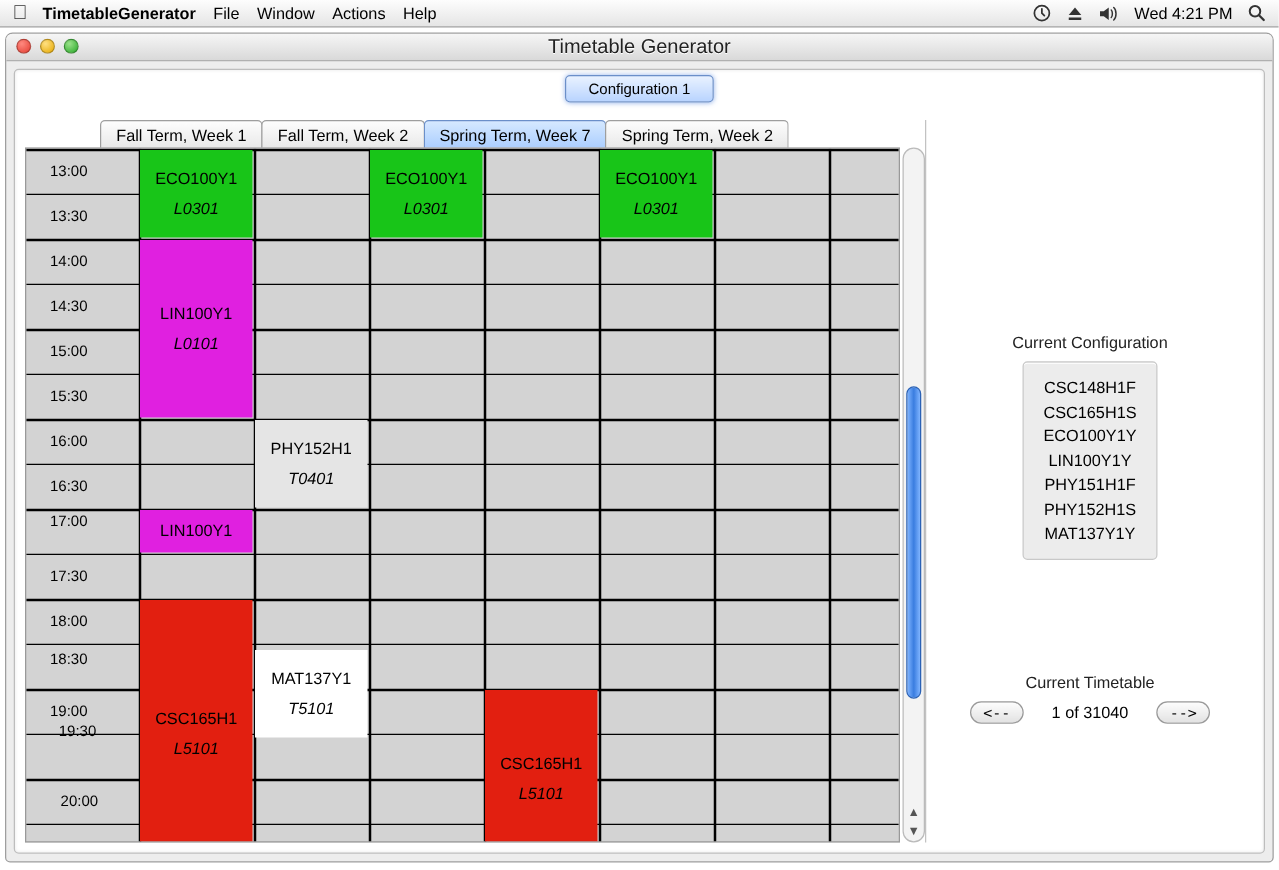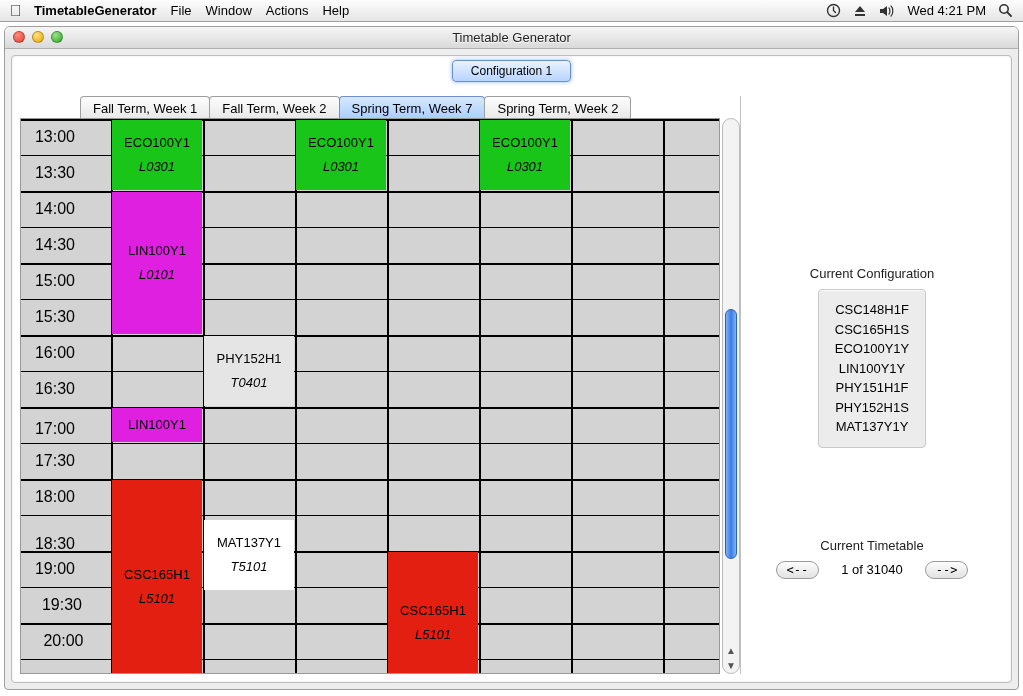--- a/index.html
+++ b/index.html
@@ -58,21 +58,21 @@
     position: absolute;
     left: 8px; top: 4px;
     display: flex; gap: 7px;
   }
   .dot { width: 12px; height: 12px; border-radius: 50%; border: 1px solid rgba(0,0,0,.25); }
   .dot.red { background: radial-gradient(circle at 35% 30%, #ff8a80, #e33e32); }
   .dot.yellow { background: radial-gradient(circle at 35% 30%, #ffe083, #e6a800); }
   .dot.green { background: radial-gradient(circle at 35% 30%, #9be28a, #28a828); }
   .titlebar .title {
     margin: 0 auto;
-    font-size: 13px;
+    font-size: 16px;
     color: #222;
     text-shadow: 0 1px 0 #fff;
   }
   
   .content {
     flex: 1;
     background: #fff;
     margin: 6px;
     border: 1px solid #bdbdbd;
     border-radius: 4px;
@@ -158,21 +158,21 @@
     border-left: 2px solid #000;
     width: 0;
   }
   .time-cell {
     position: absolute;
     left: 0;
     width: 68px;
     display: flex;
     align-items: center;
     justify-content: center;
-    font-size: 16px;
+    font-size: 12px;
     color: #000;
   }
   .course-block {
     position: absolute;
     display: flex;
     flex-direction: column;
     align-items: center;
     justify-content: center;
     font-size: 13px;
     text-align: center;
@@ -327,26 +327,26 @@
               <div class="col-line" style="left: 550px;"></div>
               <div class="col-line" style="left: 642px;"></div>
               <div class="time-cell" style="top: 0px; height: 36px;">13:00</div>
               <div class="time-cell" style="top: 36px; height: 36px;">13:30</div>
               <div class="time-cell" style="top: 72px; height: 36px;">14:00</div>
               <div class="time-cell" style="top: 108px; height: 36px;">14:30</div>
               <div class="time-cell" style="top: 144px; height: 36px;">15:00</div>
               <div class="time-cell" style="top: 180px; height: 36px;">15:30</div>
               <div class="time-cell" style="top: 216px; height: 36px;">16:00</div>
               <div class="time-cell" style="top: 252px; height: 36px;">16:30</div>
-              <div class="time-cell" style="top: 292px; height: 36px;">17:00</div>
+              <div class="time-cell" style="top: 280px; height: 36px;">17:00</div>
               <div class="time-cell" style="top: 324px; height: 36px;">17:30</div>
               <div class="time-cell" style="top: 360px; height: 36px;">18:00</div>
-              <div class="time-cell" style="top: 407px; height: 36px;">18:30</div>
+              <div class="time-cell" style="top: 390px; height: 36px;">18:30</div>
               <div class="time-cell" style="top: 432px; height: 36px;">19:00</div>
-              <div class="time-cell" style="top: 468px; height: 36px; padding-left: 14px;">19:30</div>
+              <div class="time-cell" style="top: 448px; height: 36px; padding-left: 14px;">19:30</div>
               <div class="time-cell" style="top: 504px; height: 36px; padding-left: 17px;">20:00</div>
               <div class="course-block green" style="left: 91px; top: 1px; width: 90px; height: 70px;">
                 <div class="code">ECO100Y1</div>
                 <div class="sect">L0301</div>
               </div>
               <div class="course-block green" style="left: 275px; top: 1px; width: 90px; height: 70px;">
                 <div class="code">ECO100Y1</div>
                 <div class="sect">L0301</div>
               </div>
               <div class="course-block green" style="left: 459px; top: 1px; width: 90px; height: 70px;">

